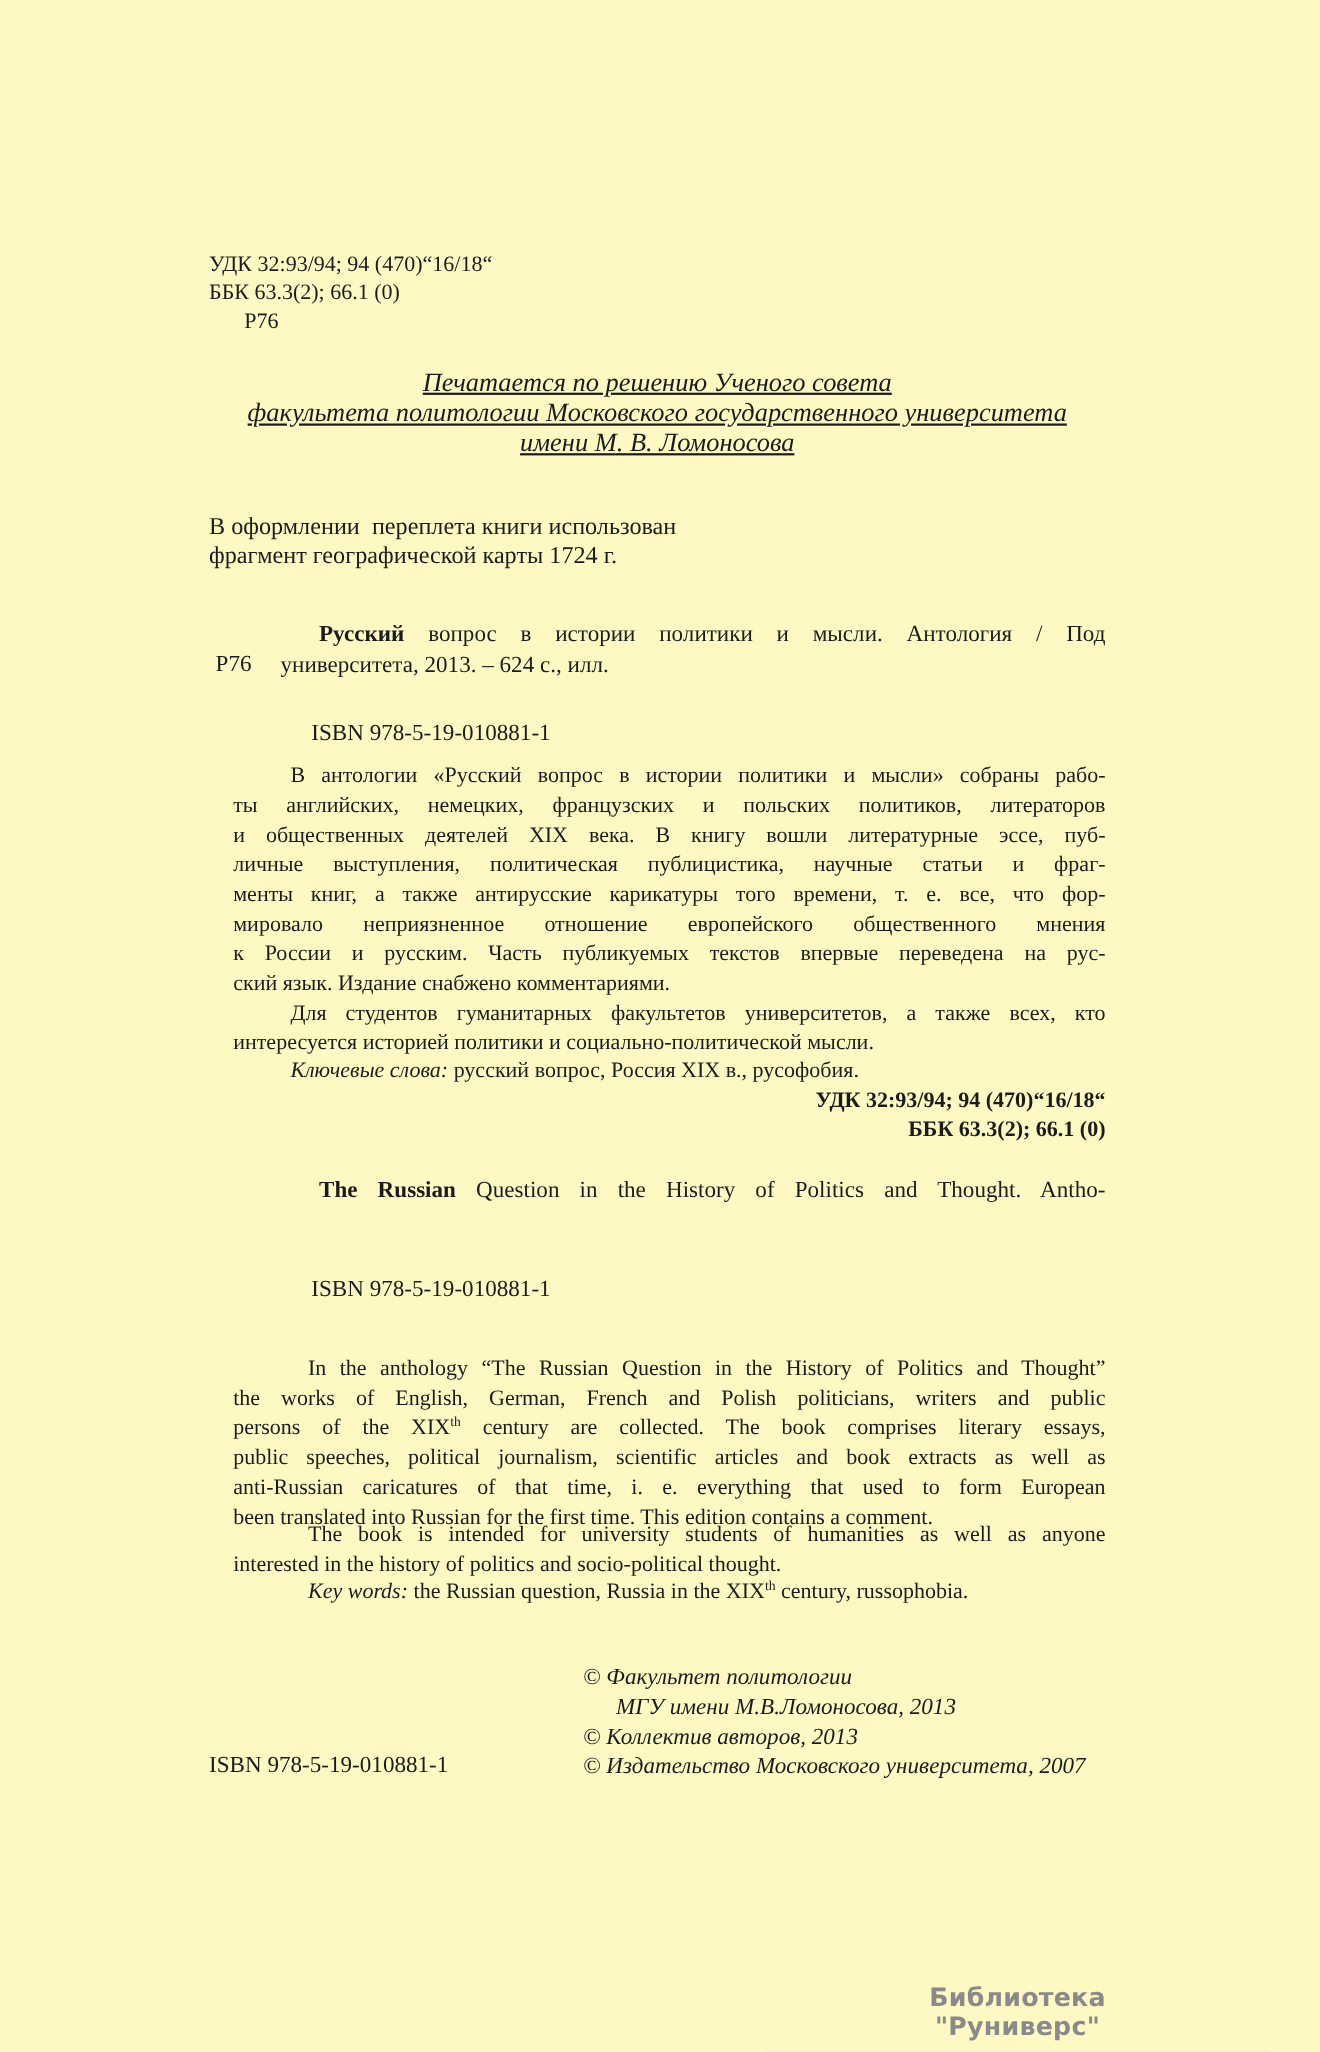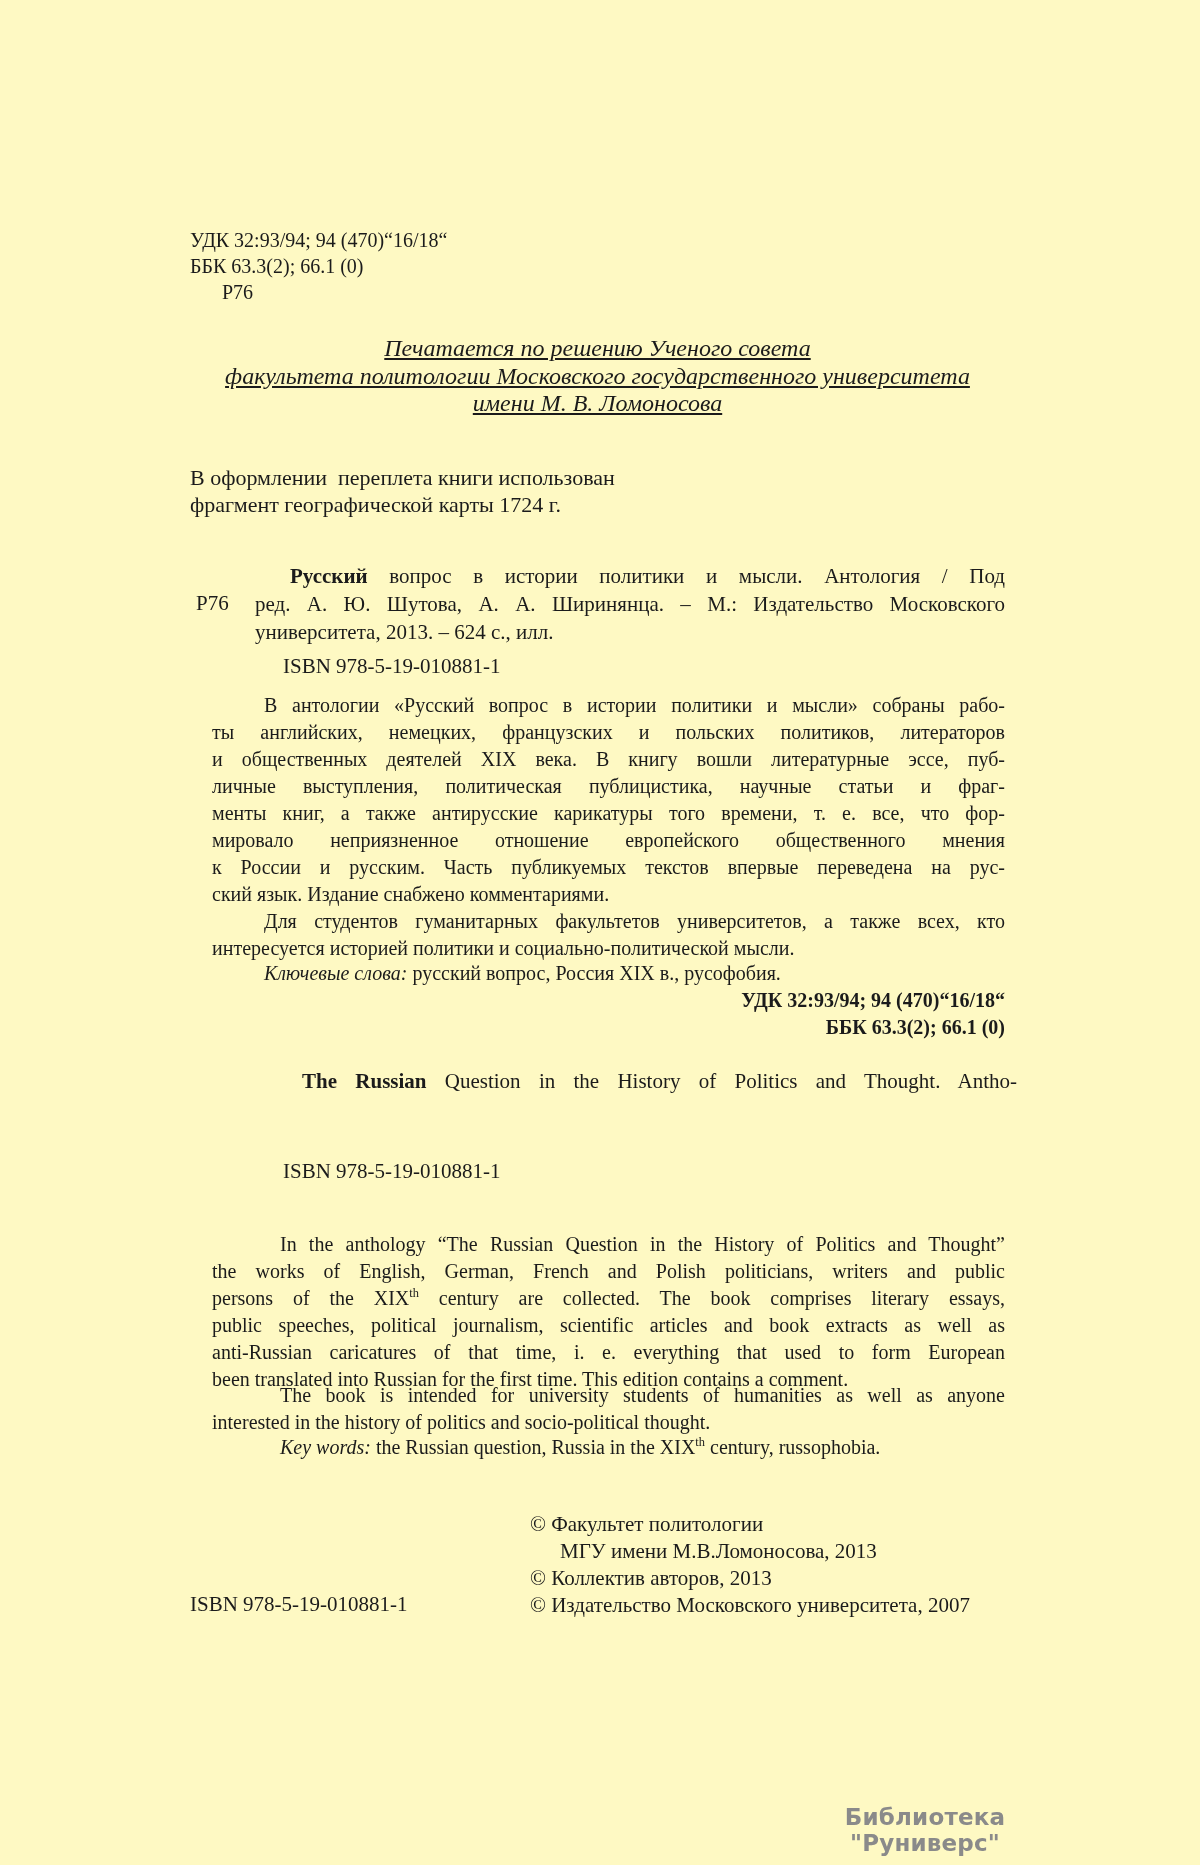--- a/index.html
+++ b/index.html
@@ -11,21 +11,21 @@
   }
   .abs { position:absolute; }
   
   .jline { text-align:justify; text-align-last:justify; }
   .jline.last { text-align-last:left; }
   .uline { text-align:left; }
   .uline:nth-child(3) { padding-left:32px; }          
   .iline { text-align:center;text-decoration:underline; }
   .cnline { text-align:left; }
   .ubline { text-align:right; font-weight:bold; }
-  .cline { text-align:left; }
+  .cline { text-align:left;font-style:italic; }
   .cline:nth-child(2) { padding-left:30px; }          
   sup { font-size:0.62em; line-height:0; vertical-align:super; }
   .lead { font-weight:bold; }
   .it { font-style:italic; }
 
   
   #top-codes   { left:190px; top:227px;  width:600px; line-height:26px; }
   #decree      { left:190px; top:335px;  width:815px; line-height:27.5px; font-size:24px; font-style:italic; }
   #cover-note  { left:190px; top:464px;  width:815px; line-height:27px;  font-size:22px; }
 
@@ -34,21 +34,21 @@
   #ru-margin-code { left:196px; top:591px; font-size:21px; }
   #ru-isbn     { left:283px; top:654px;  font-size:21px; }
 
   #ru-ann-p1   { left:212px; top:692px;  width:793px; line-height:27px; --ind:52px; }
   #ru-ann-p2   { left:212px; top:908px;  width:793px; line-height:27px; --ind:52px; }
   #ru-keywords { left:212px; top:962px;  width:793px; text-indent:52px; }
   .indent .jline:first-child { text-indent:var(--ind,52px); }
 
   #codes-bold  { left:190px; top:987px;  width:815px; line-height:27px; font-weight:bold; }
 
-  #en-entry    { left:255px; top:1067px; width:750px; line-height:28px; font-size:21px;margin-left:12px; }
+  #en-entry    { left:255px; top:1067px; width:750px; line-height:28px; font-size:21px; }
   #en-entry .first { text-indent:35px; }
   #en-isbn     { left:283px; top:1159px; font-size:21px; }
 
   #en-ann-p1   { left:212px; top:1231px; width:793px; line-height:27px; --ind:68px; }
   #en-ann-p2   { left:212px; top:1382px; width:793px; line-height:27px; --ind:68px; }
   #en-keywords { left:212px; top:1436px; width:793px; text-indent:68px; }
 
   #copyright-col  { left:530px; top:1511px; width:520px; line-height:27px; font-size:21px; }
   #copyright-isbn { left:190px; top:1592px; font-size:21px; }
 
@@ -79,21 +79,20 @@
   <div id="cover-note" class="abs">
       <div class="cnline">В оформлении&nbsp; переплета книги использован</div>
       <div class="cnline last">фрагмент географической карты 1724 г.</div>
     </div>
 
   <span id="ru-margin-code" class="abs">Р76</span>
 
   <div id="ru-entry" class="abs">
     <div class="jline first"><span class="lead">Русский</span><span> вопрос в истории политики и мысли. Антология / Под</span></div>
     <div>
-        <div class="jline">ред. А. Ю. Шутова, А. А. Ширинянца. – М.: Издательство Московского</div>
         <div class="jline last">университета, 2013. – 624 с., илл.</div>
       </div>
   </div>
 
   <div id="ru-isbn" class="abs">ISBN 978-5-19-010881-1</div>
 
   <div id="ru-ann-p2" class="abs indent">
       <div class="jline">Для студентов гуманитарных факультетов университетов, а также всех, кто</div>
       <div class="jline last">интересуется историей политики и социально-политической мысли.</div>
     </div>

